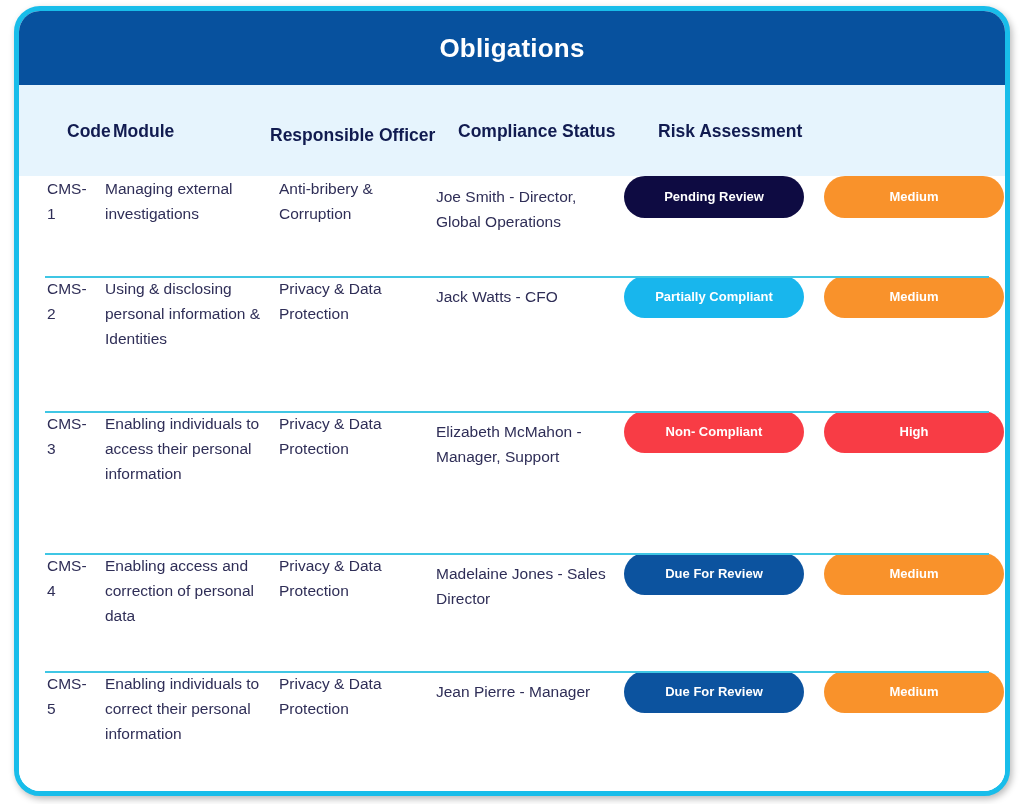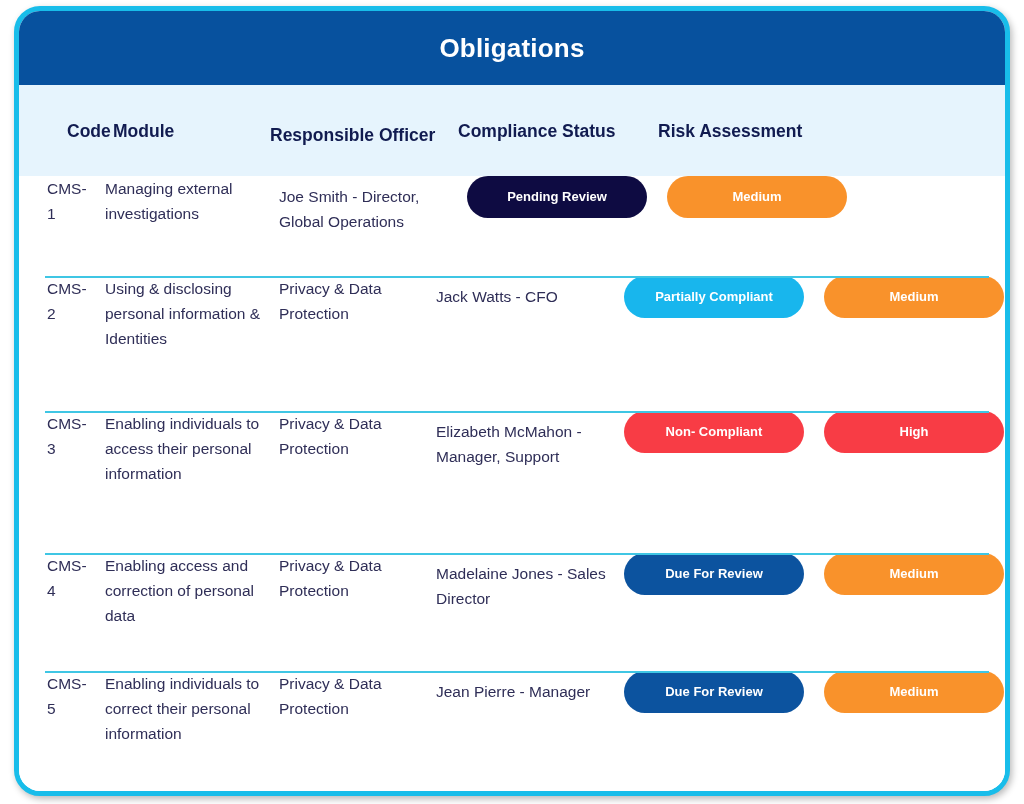--- a/index.html
+++ b/index.html
@@ -148,20 +148,21 @@
       <div class="head-cell c-officer">Responsible Officer</div>
       <div class="head-cell c-status">Compliance Status</div>
       <div class="head-cell c-risk">Risk Assessment</div>
     </div>
 
     <div class="body-area">
 
       <div class="row r1">
         <div class="cell c-code">CMS-1</div>
         <div class="cell c-title">Managing external investigations</div>
+        <div class="cell c-module">Anti-bribery &amp; Corruption</div>
         <div class="cell c-officer">Joe Smith - Director, Global Operations</div>
         <div class="cell c-status">
           <span class="badge" style="background-color: rgb(14, 11, 66);">Pending Review</span>
         </div>
         <div class="cell c-risk">
           <span class="badge" style="background-color: rgb(249, 146, 43);">Medium</span>
         </div>
       </div>
 
       <div class="row r2">

